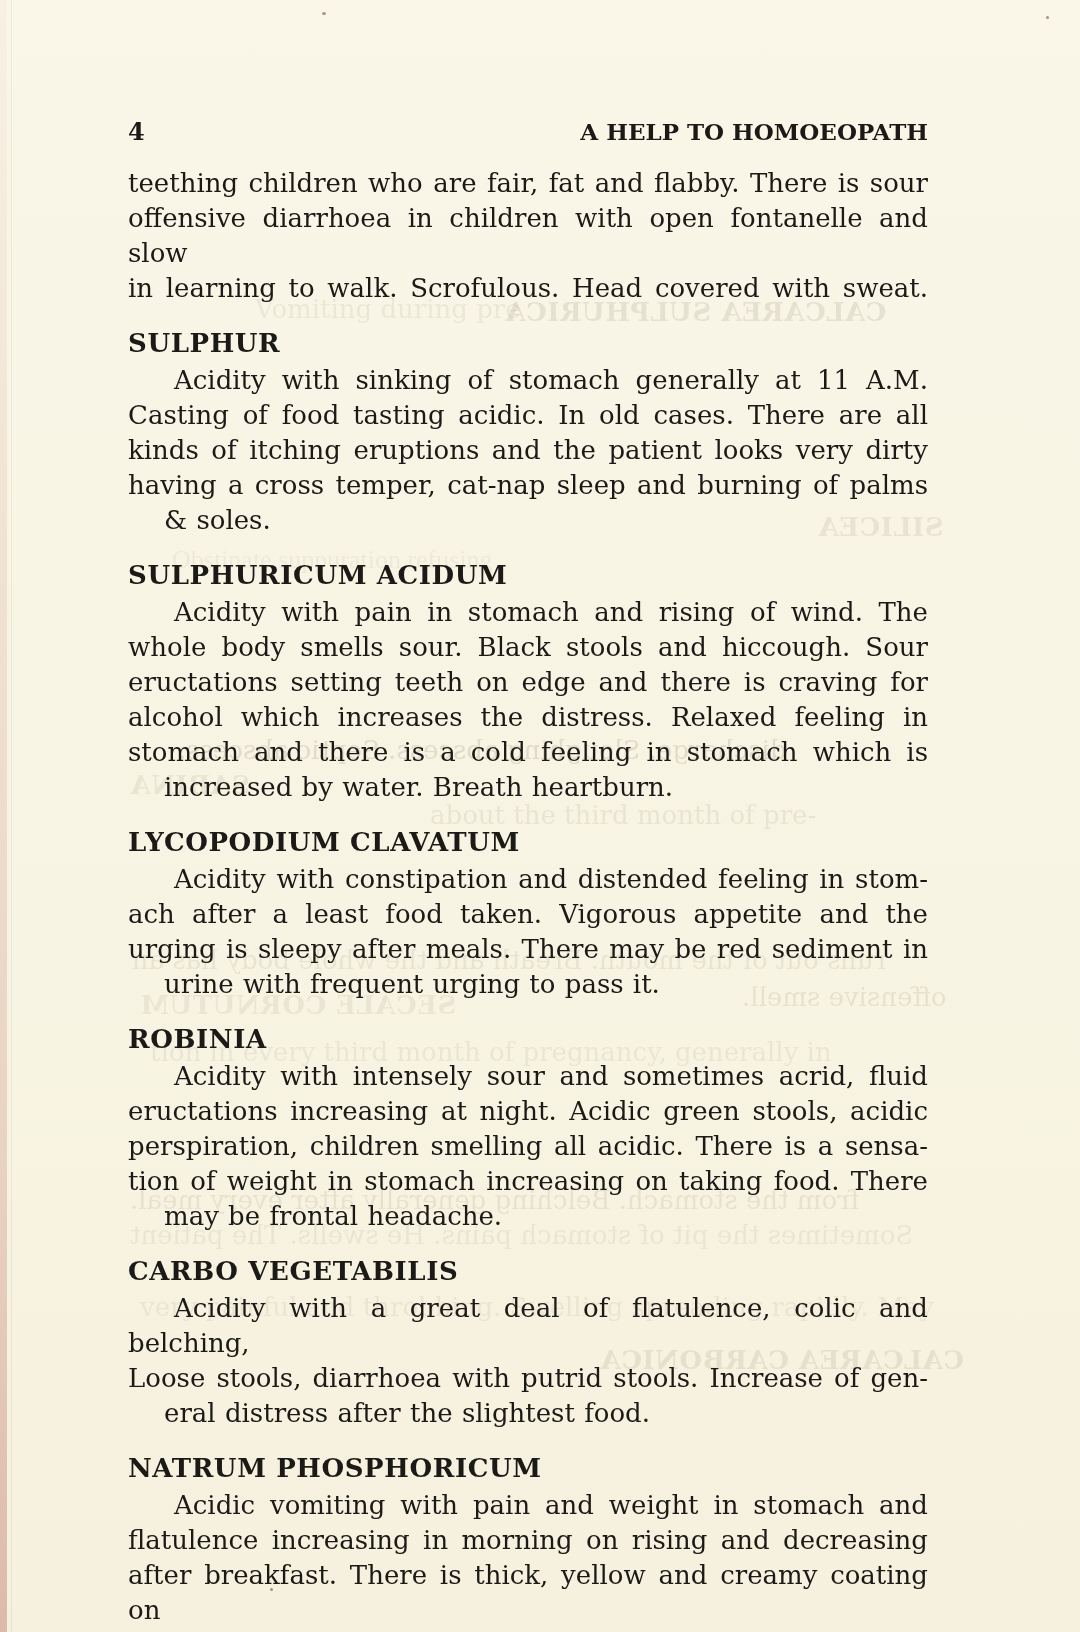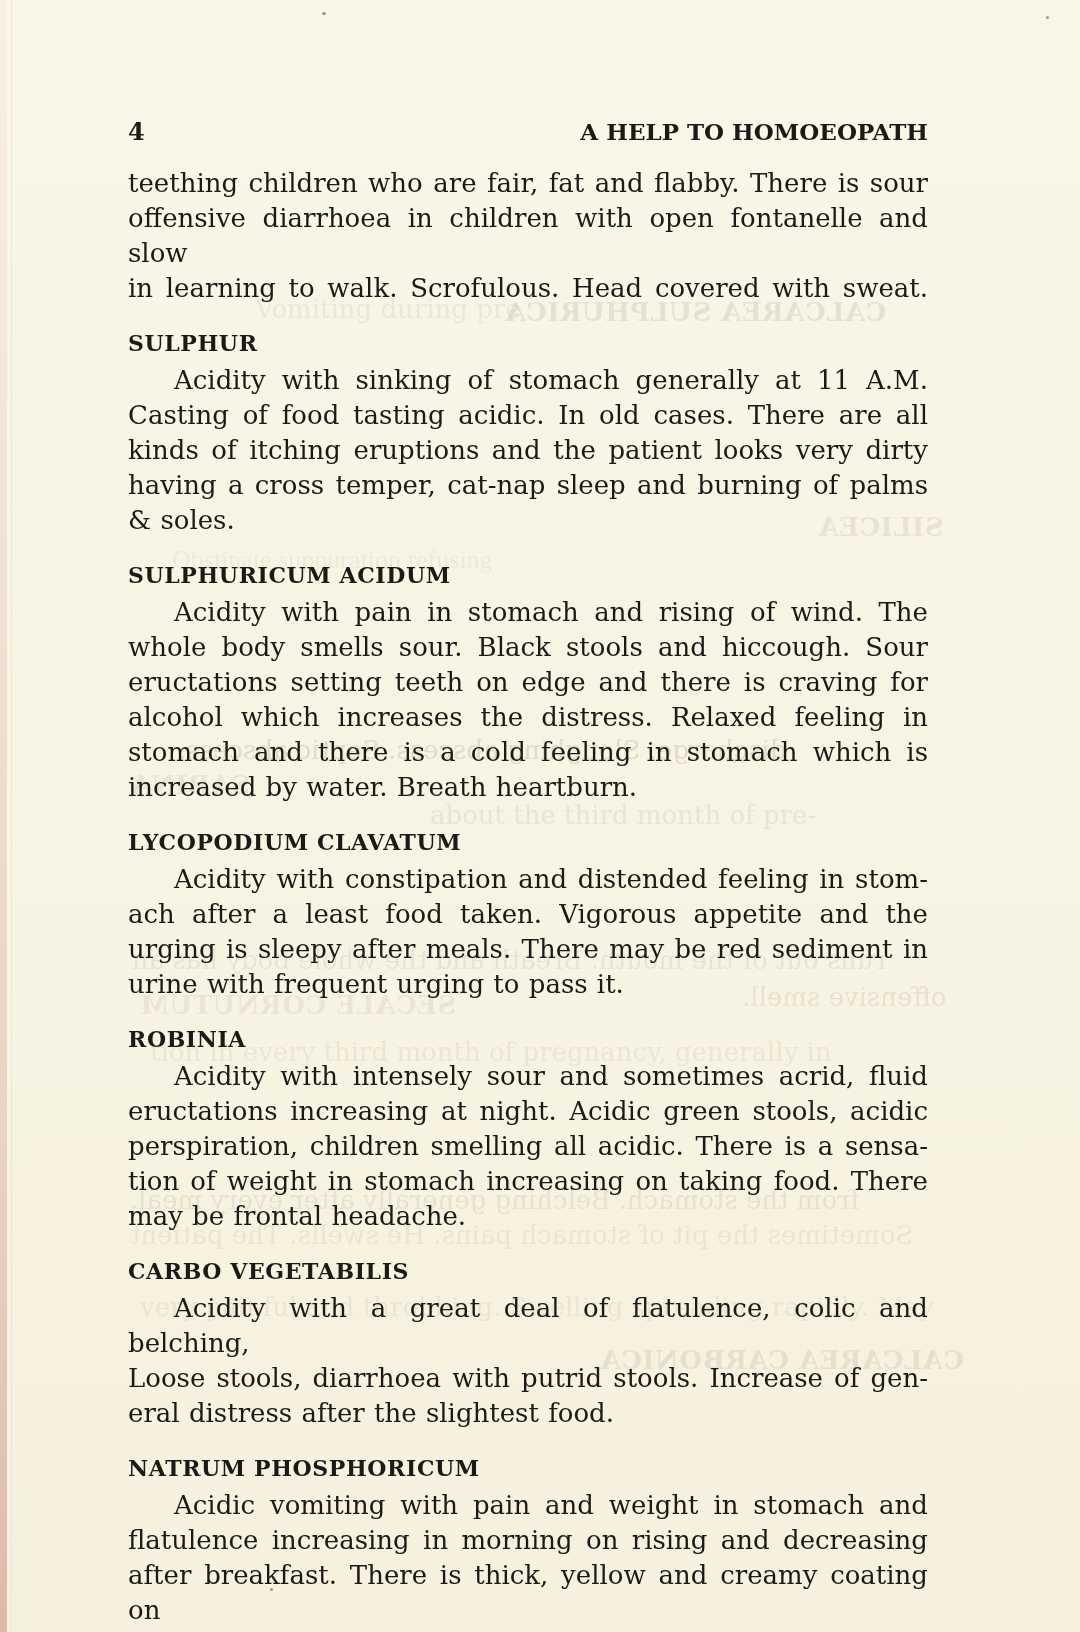--- a/index.html
+++ b/index.html
@@ -52,25 +52,25 @@
   .running-head .pgnum { font-size: 24px; }
 
   
   .para { position: relative; }
   .para .line {
     font-size: 26px; line-height: 35px;
     text-align: justify;
     text-align-last: justify;
     word-spacing: 1px;
   }
-  .para .line.last { text-align-last: left; }
+  .para .line.last { text-align-last: left; margin-left: 36px; }
   .entry { margin-top: 22px; position: relative; }
   .entry h2 {
     margin: 0 0 5px 0;
-    font-size: 22px; line-height: 30px;
+    font-size: 26px; line-height: 30px;
     font-weight: bold; letter-spacing: 0.6px;
   }
   .entry .para .line.first { text-indent: 46px; }
 </style>
 </head>
 <body>
 
 <div class="page">
 
   <div class="ghost-layer">

